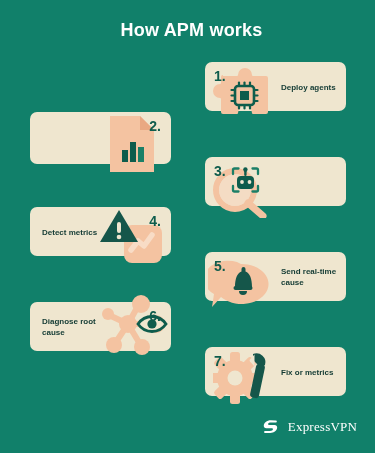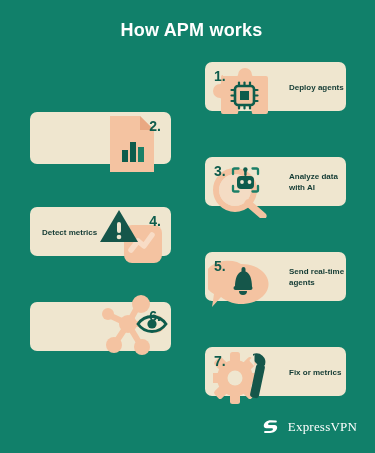--- a/index.html
+++ b/index.html
@@ -57,21 +57,21 @@
 
   .card-label {
     position: absolute;
     color: #123A33;
     font-size: 8px;
     line-height: 11px;
     font-weight: bold;
     z-index: 6;
     white-space: pre-line;
   }
-  .label-right { left: 84px; top: 50%; transform: translateY(-50%); }
+  .label-right { left: 76px; top: 50%; transform: translateY(-50%); }
   .label-left  { left: 12px; top: 50%; transform: translateY(-50%); }
 
   .art {
     position: absolute;
     z-index: 5;
     pointer-events: none;
   }
 
   
   .logo {
@@ -127,22 +127,20 @@
   <svg class="art" style="left:108px; top:114px;" width="50" height="60" viewBox="0 0 50 60">
     <path d="M2 2 h30 l14 14 v42 h-44 z" fill="#F4C3A1"></path>
     <path d="M32 2 l14 14 h-14 z" fill="#E9A882"></path>
     <rect x="14" y="36" width="6" height="12" fill="#0E5C4C"></rect>
     <rect x="22" y="28" width="6" height="20" fill="#0E5C4C"></rect>
     <rect x="30" y="33" width="6" height="15" fill="#1B7F67"></rect>
   </svg>
 
   <div class="card card-right" style="top:157px;">
     <div class="card-num num-left-pos">3.</div>
-    <div class="card-label label-right">Analyze data
-with AI</div>
   </div>
   <svg class="art" style="left:211px; top:158px;" width="68" height="60" viewBox="0 0 68 60">
     <circle cx="24" cy="32" r="19" fill="none" stroke="#F4C3A1" stroke-width="6"></circle>
     <circle cx="24" cy="32" r="16" fill="#F7D4BB" opacity="0.55"></circle>
     <line x1="37" y1="45" x2="52" y2="58" stroke="#F4C3A1" stroke-width="7" stroke-linecap="round"></line>
     <g fill="#0E5C4C">
       <rect x="26" y="18" width="17" height="13" rx="4"></rect>
       <rect x="33.2" y="12" width="2.4" height="6" rx="1.2"></rect>
       <circle cx="34.4" cy="11.5" r="2.2"></circle>
     </g>
@@ -164,31 +162,33 @@
     <rect x="26" y="17" width="38" height="38" rx="8" fill="#F4C3A1"></rect>
     <path d="M33 42 l7-9 l6 5 l8-11" fill="none" stroke="#F8DCC6" stroke-width="5.5" stroke-linecap="round" stroke-linejoin="round"></path>
     <path d="M21 2 l19 32 h-38 z" fill="#15564A"></path>
     <rect x="19" y="14" width="4" height="11" rx="2" fill="#EFE6CF"></rect>
     <circle cx="21" cy="29" r="2.3" fill="#EFE6CF"></circle>
   </svg>
 
   <div class="card card-right" style="top:252px;">
     <div class="card-num num-left-pos">5.</div>
     <div class="card-label label-right">Send real-time
-agents</div>
+cause</div>
   </div>
   <svg class="art" style="left:208px; top:258px;" width="66" height="54" viewBox="0 0 66 54">
     <path d="M33 6 a27 20 0 1 1-20 33 l-9 10 l2-13 a23 18 0 0 1 27-30 z" fill="#F4C3A1"></path>
     <path d="M27 29 c0-8 2-14 6.5-15.5 v-2.5 a2 2 0 0 1 4 0 v2.5 c4.5 1.5 6.5 7.5 6.5 15.5 z" fill="#15564A"></path>
     <rect x="25.5" y="28" width="19" height="4" rx="2" fill="#15564A"></rect>
     <path d="M31 33 a4 4 0 0 0 8 0 z" fill="#15564A"></path>
   </svg>
 
   <div class="card card-left" style="top:302px;">
     <div class="card-num num-right-pos">6.</div>
+    <div class="card-label label-left">Diagnose root
+cause</div>
   </div>
   <svg class="art" style="left:94px; top:294px;" width="84" height="62" viewBox="0 0 84 62">
     <g stroke="#F4C3A1" stroke-width="6" stroke-linecap="round">
       <line x1="34" y1="30" x2="17" y2="22"></line>
       <line x1="34" y1="30" x2="22" y2="48"></line>
       <line x1="34" y1="30" x2="44" y2="12"></line>
       <line x1="34" y1="30" x2="46" y2="50"></line>
       <line x1="34" y1="30" x2="56" y2="30"></line>
     </g>
     <g fill="#F4C3A1">

